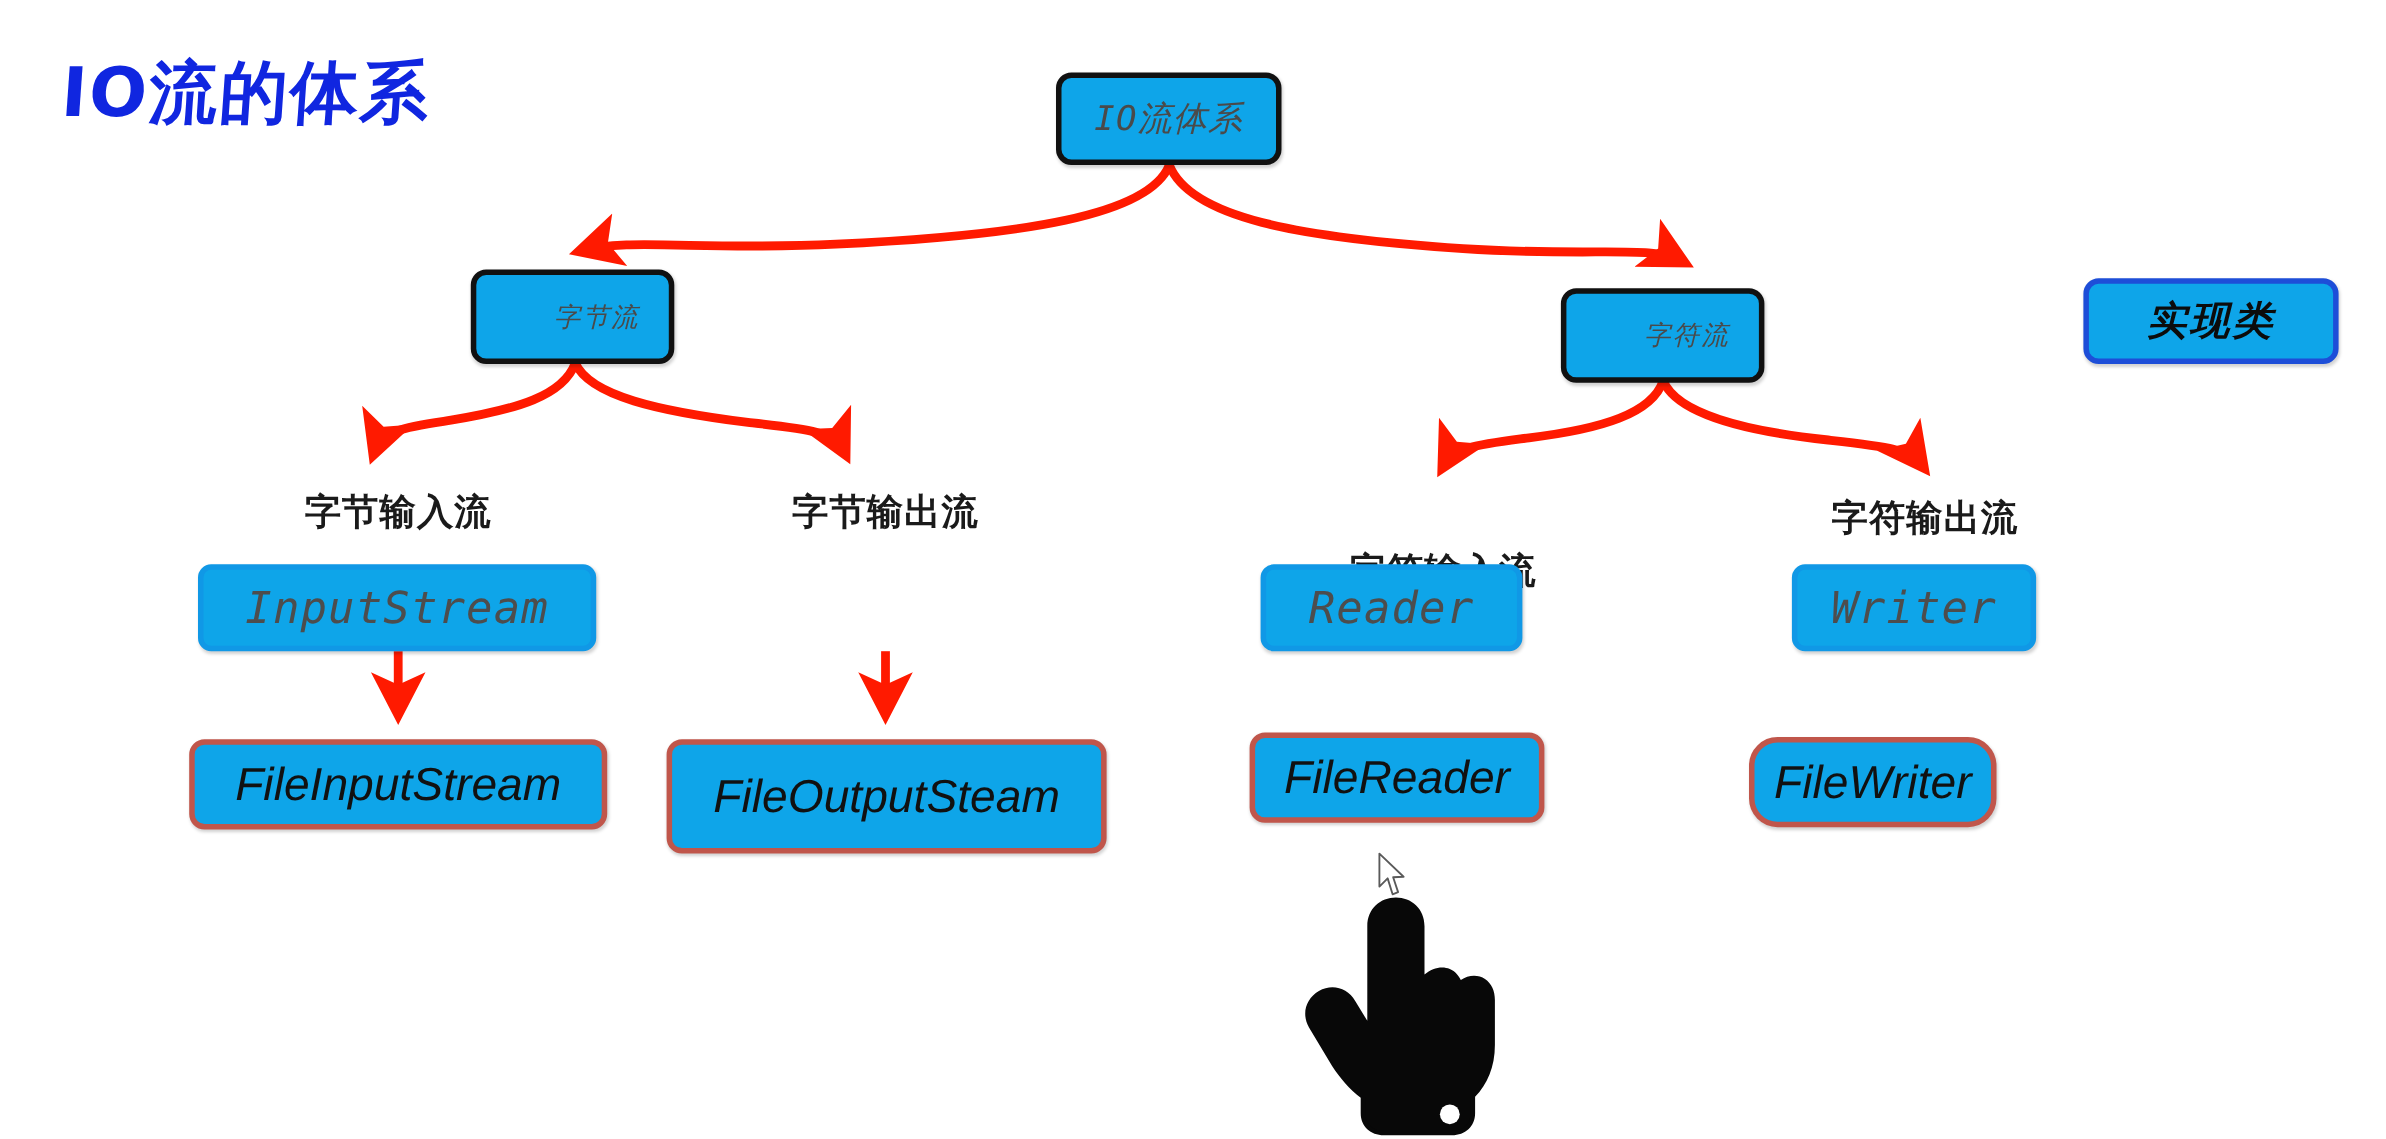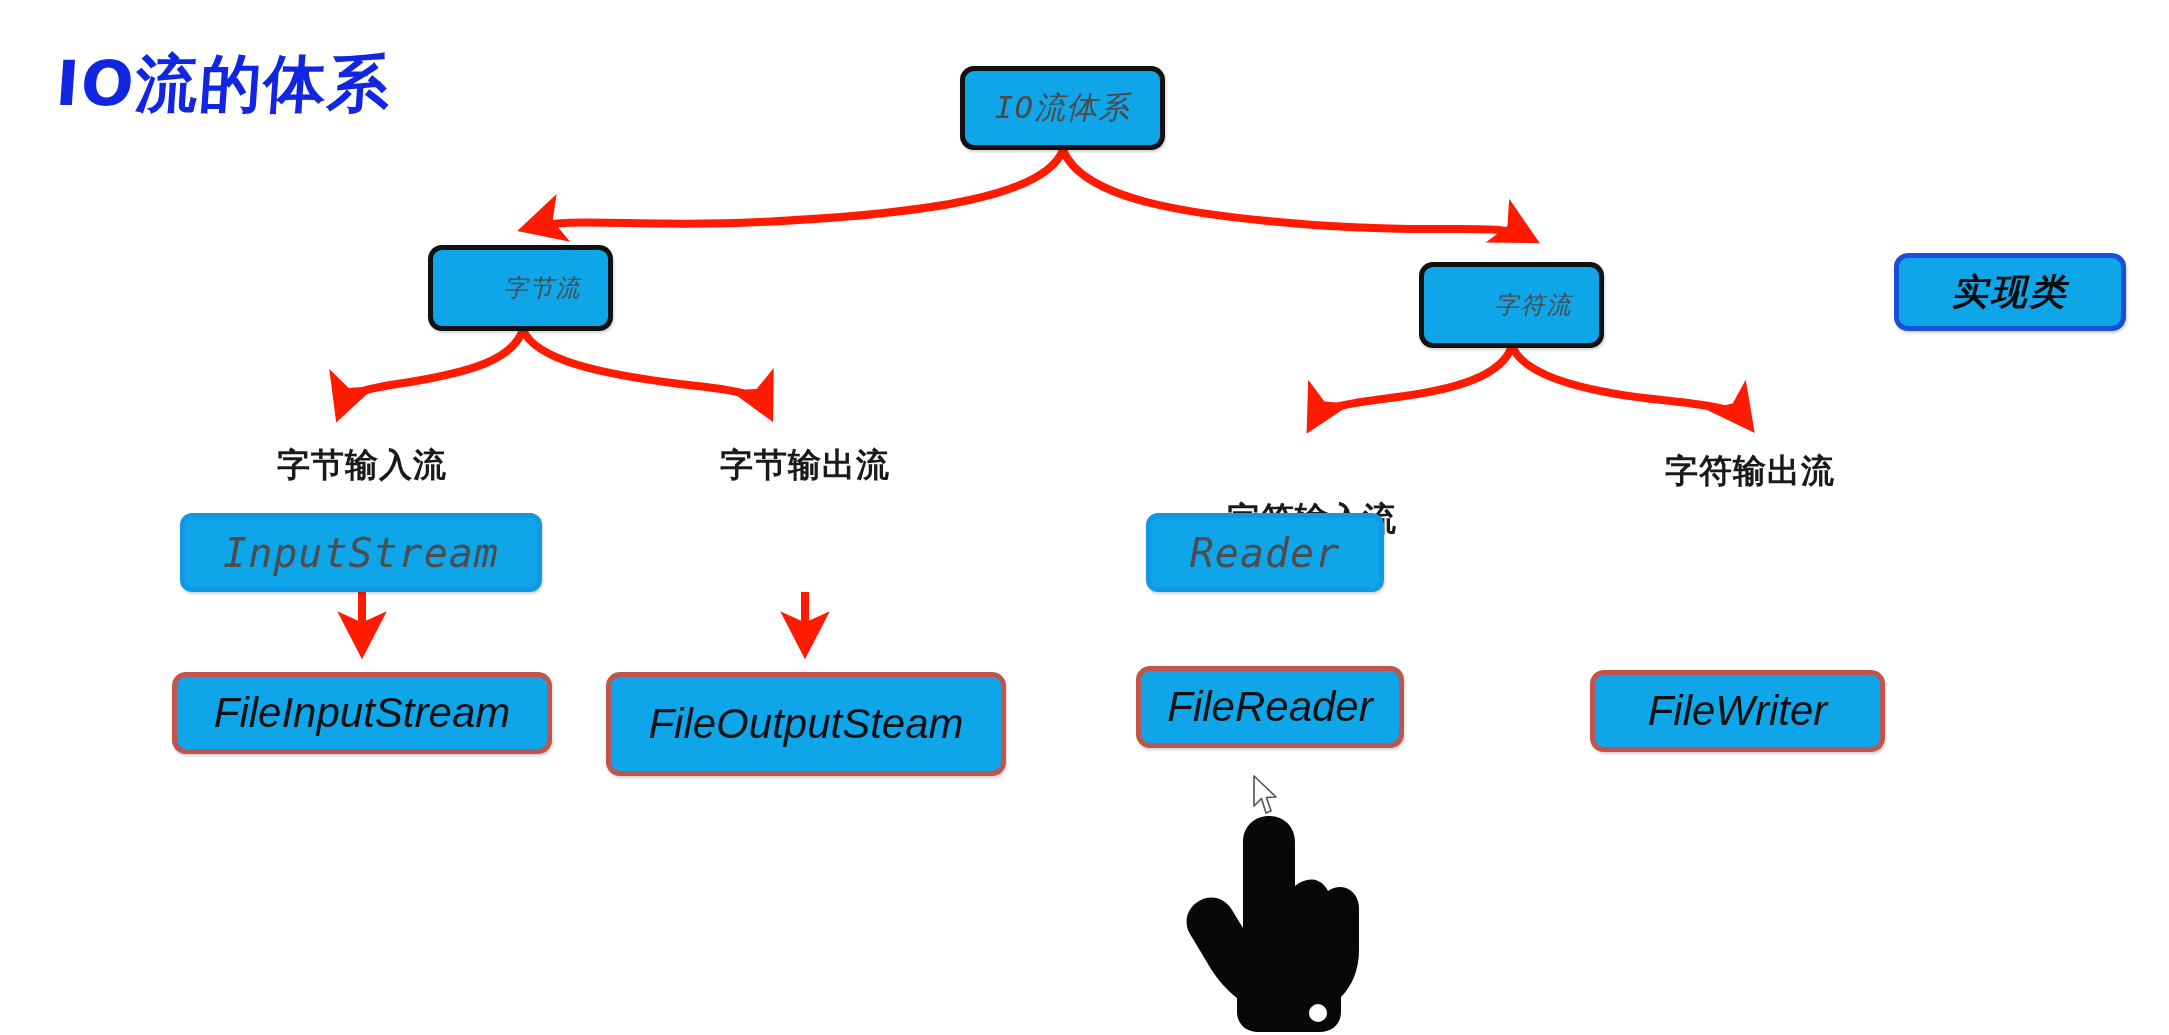--- a/index.html
+++ b/index.html
@@ -181,28 +181,29 @@
 
   <div class="caption" style="left:1172px; top:449px; width:280px;margin-top:48px;">字符输入流</div>
 
   <div class="caption" style="left:1610px; top:449px; width:280px;">字符输出流</div>
 
   <div class="node node-blue" style="left:180px; top:513px; width:362px; height:79px;">InputStream</div>
 
 
   <div class="node node-blue" style="left:1146px; top:513px; width:238px; height:79px;">Reader</div>
 
+  <div class="node node-blue" style="left:1629px; top:513px; width:222px; height:79px;">Writer</div>
 
   <div class="node node-red" style="left:172px; top:672px; width:380px; height:82px;">FileInputStream</div>
 
   <div class="node node-red" style="left:606px; top:672px; width:400px; height:104px;">FileOutputSteam</div>
 
   <div class="node node-red" style="left:1136px; top:666px; width:268px; height:82px;">FileReader</div>
 
-  <div class="node node-red" style="left:1590px; top:670px; width:295px; height:82px;">FileWriter</div>
+  <div class="node node-red" style="left:1590px; top:670px; width:225px; height:82px;border-radius:26px;">FileWriter</div>
 
 
   <div class="node legend-red" style="left:1894px; top:253px; width:232px; height:78px;">实现类</div>
 
   <svg id="arrow-cursor" viewBox="0 0 30 42">
     <path d="M2,1 L2,31 L9.5,23.5 L14,38 L19,36 L14.5,22.5 L24,22 Z" fill="#ffffff" stroke="#5a5a5a" stroke-width="1.7" stroke-linejoin="round"></path>
   </svg>
 
   <svg id="hand-cursor" viewBox="0 0 190 235">
     <path fill="#080808" d="

